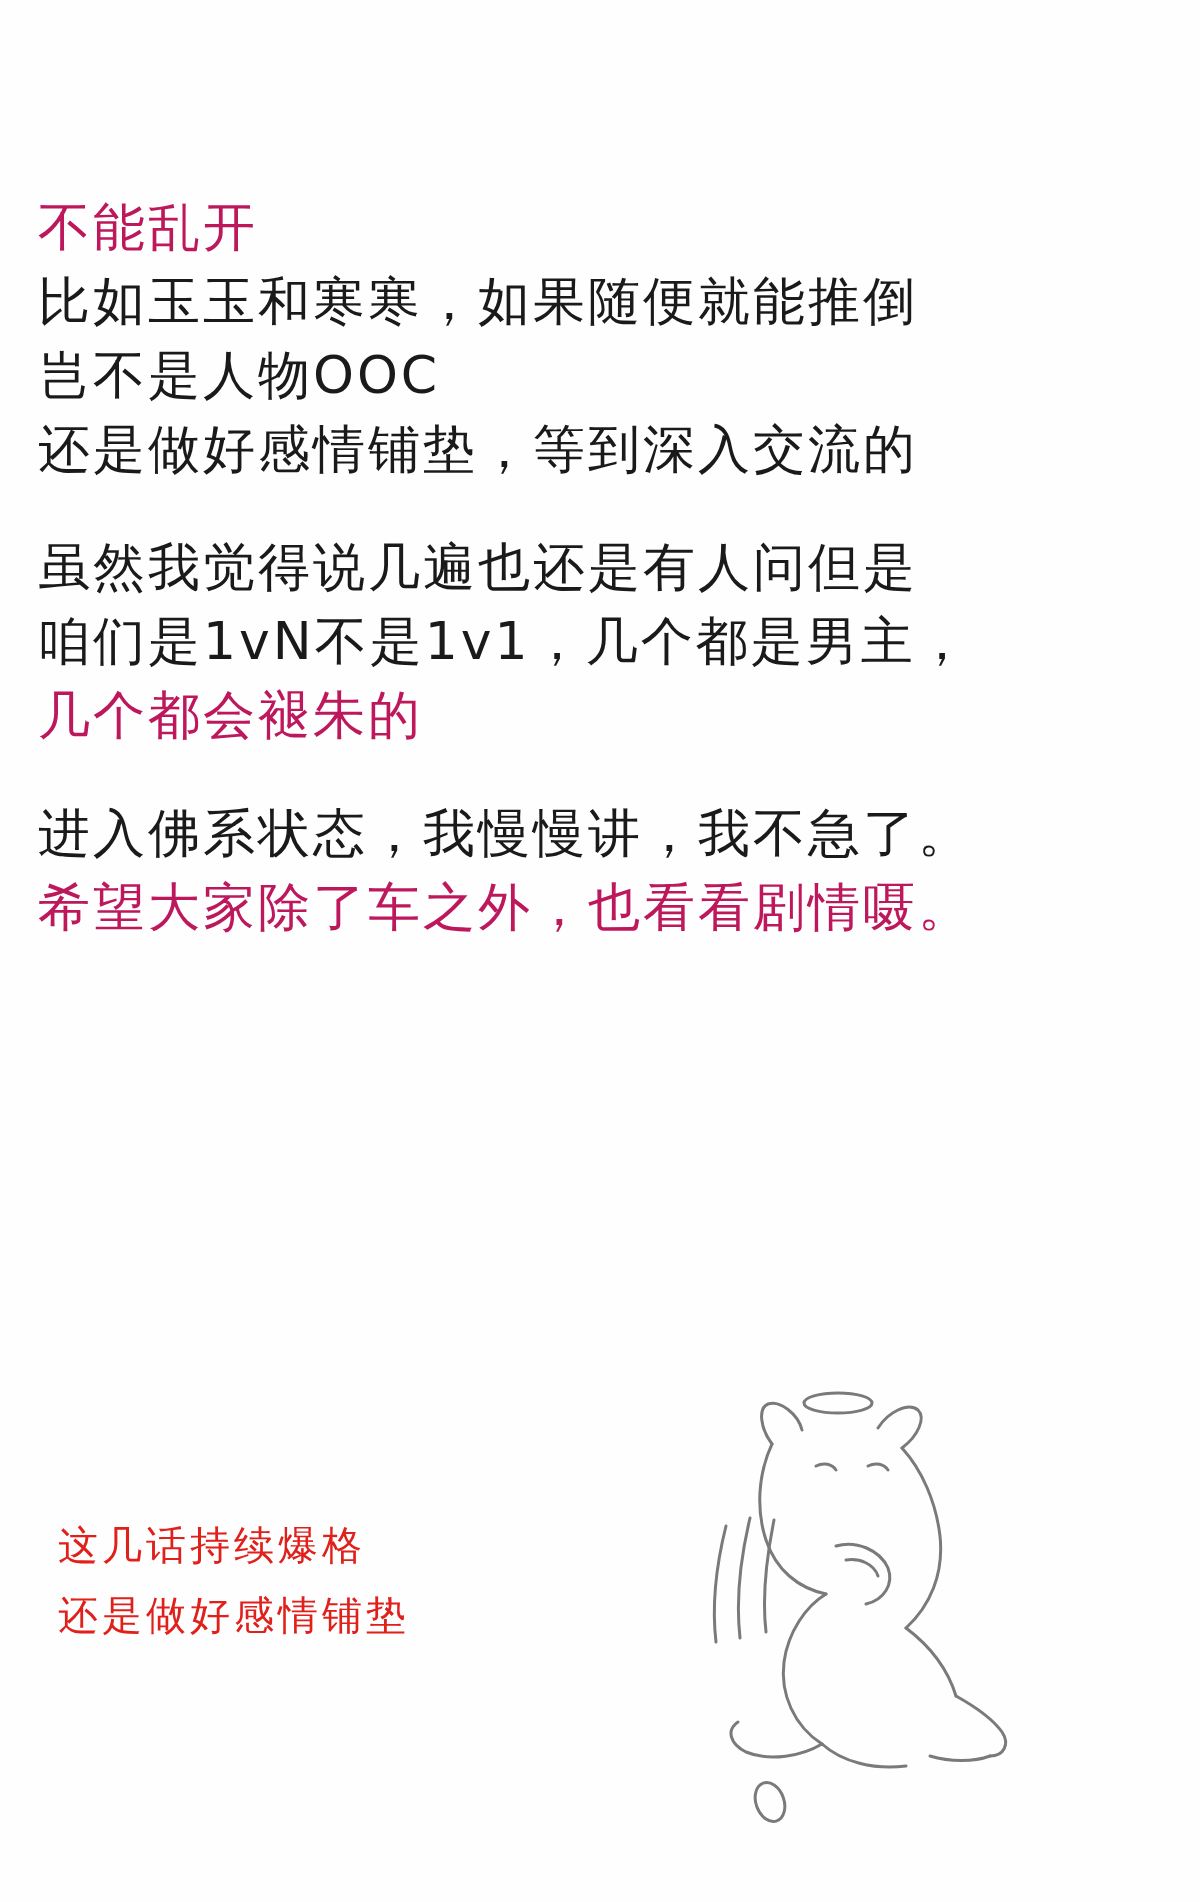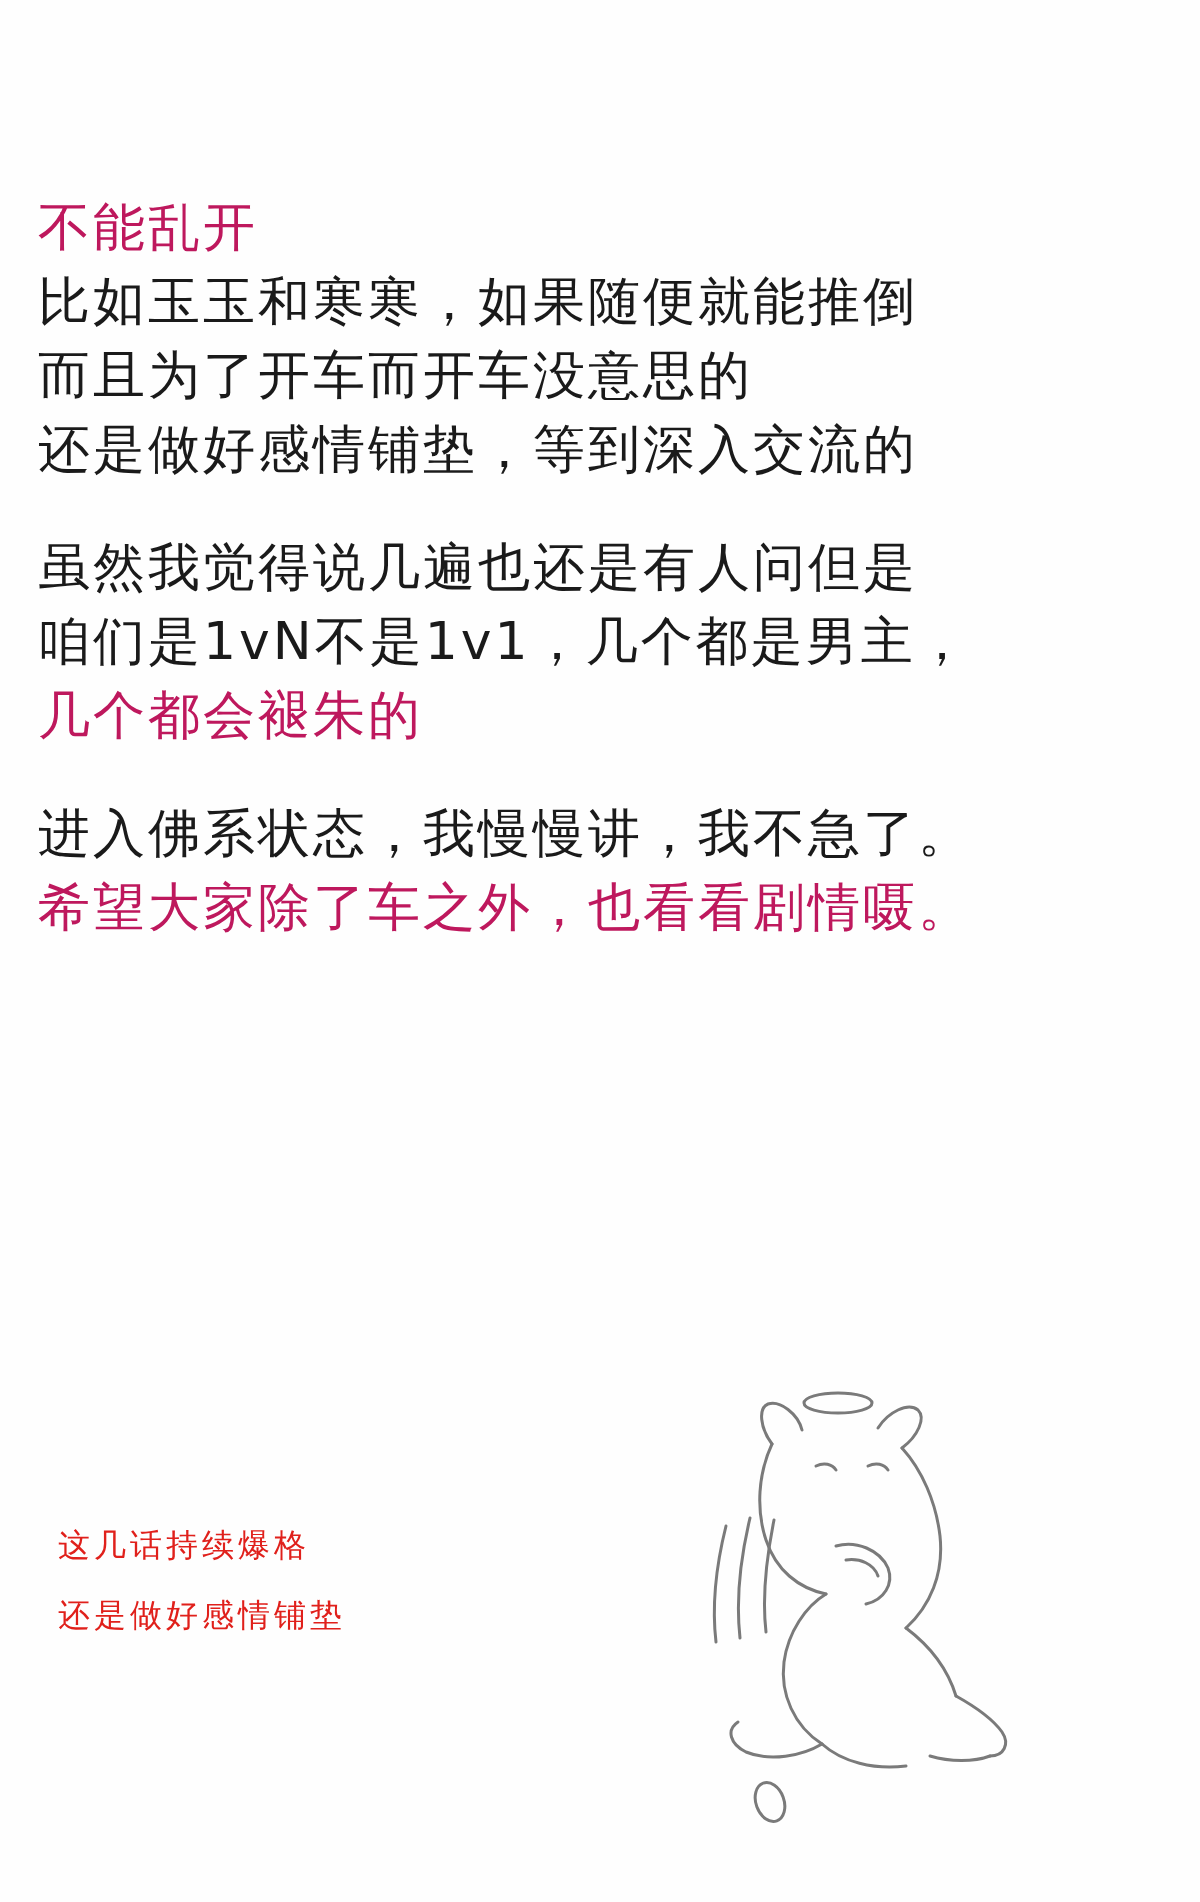--- a/index.html
+++ b/index.html
@@ -40,21 +40,21 @@
   .gap {
     height: 44px;
   }
   .note-block {
     position: absolute;
     left: 58px;
     top: 1510px;
     width: 520px;
   }
   .note-line {
-    font-size: 32px;
+    font-size: 40px;
     line-height: 70px;
     letter-spacing: 4px;
     white-space: pre;
     color: #e0201b;
     font-family: "DejaVu Sans", sans-serif;
   }
   .doodle {
     position: absolute;
     left: 630px;
     top: 1370px;
@@ -68,21 +68,21 @@
   }
 </style>
 </head>
 <body>
 
 <div class="page">
 
   <div class="text-block">
     <div class="line red">不能乱开</div>
     <div class="line">比如玉玉和寒寒，如果随便就能推倒</div>
-    <div class="line">而且为了开车而开车没意思的</div>
+    <div class="line">岂不是人物OOC</div>
     <div class="line">还是做好感情铺垫，等到深入交流的</div>
 
     <div class="gap"></div>
 
     <div class="line">虽然我觉得说几遍也还是有人问但是</div>
     <div class="line">咱们是1vN不是1v1，几个都是男主，</div>
     <div class="line red">几个都会褪朱的</div>
 
     <div class="gap"></div>
 

